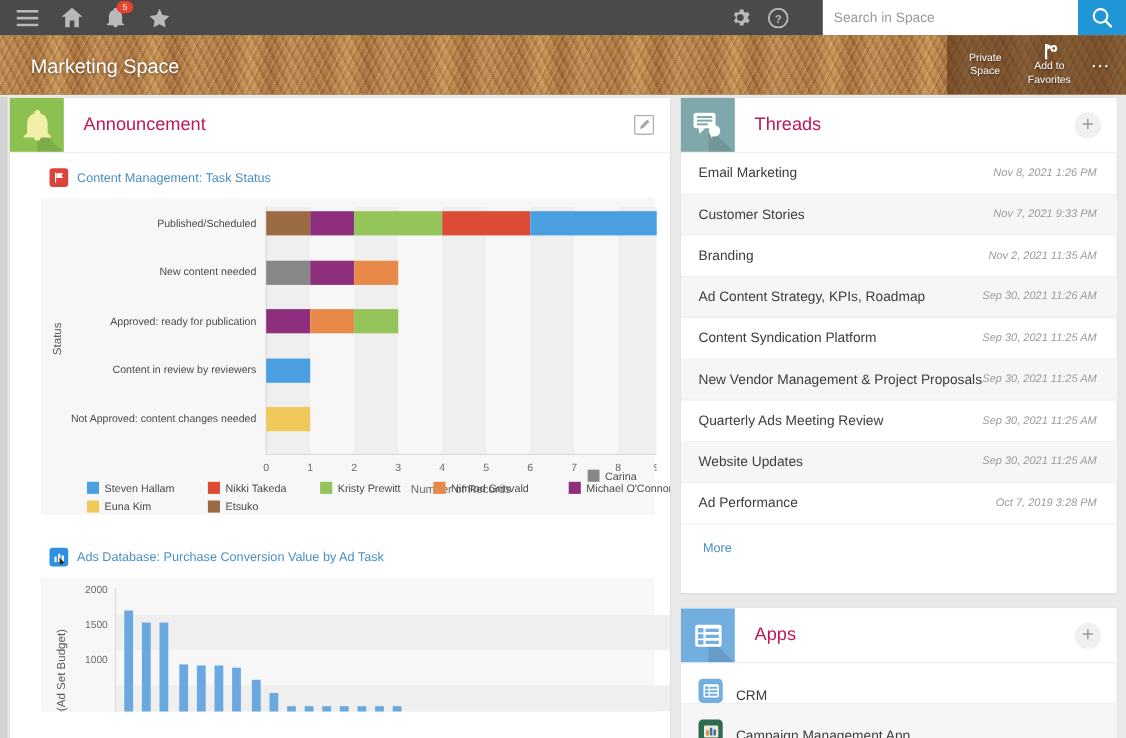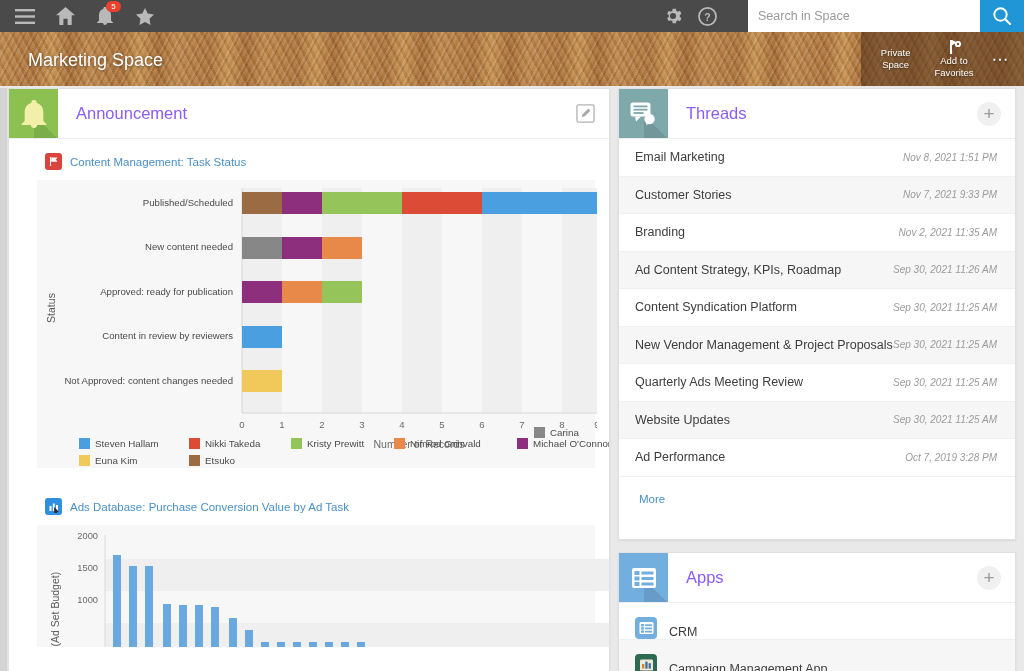--- a/index.html
+++ b/index.html
@@ -208,21 +208,21 @@
     position:absolute;
     left: 50%; top: 52%;
     width: 60px; height: 60px;
     background: rgba(0,0,0,0.10);
     transform: rotate(0deg);
     clip-path: polygon(0 0, 100% 100%, 0 100%);
   }
   .card-badge svg { position: relative; z-index: 2; }
   .card-title {
     font-size: 16.5px;
-    color: #8b5cf6;
+    color: #be185d;
     padding-left: 18px;
     font-family: "Liberation Sans", sans-serif;
   }
   .card-action {
     margin-left: auto;
     margin-right: 14px;
     cursor: pointer;
     display:flex; align-items:center;
   }
   .plus-circle {
@@ -619,21 +619,21 @@
           </div>
           <div class="card-title">Threads</div>
           <div class="card-action">
             <span class="plus-circle">+</span>
           </div>
         </div>
 
         <div>
           <div class="thread-row">
             <span class="thread-name">Email Marketing</span>
-            <span class="thread-date">Nov 8, 2021 1:51 PM</span>
+            <span class="thread-date">Nov 8, 2021 1:26 PM</span>
           </div>
           <div class="thread-row">
             <span class="thread-name">Customer Stories</span>
             <span class="thread-date">Nov 7, 2021 9:33 PM</span>
           </div>
           <div class="thread-row">
             <span class="thread-name">Branding</span>
             <span class="thread-date">Nov 2, 2021 11:35 AM</span>
           </div>
           <div class="thread-row">

